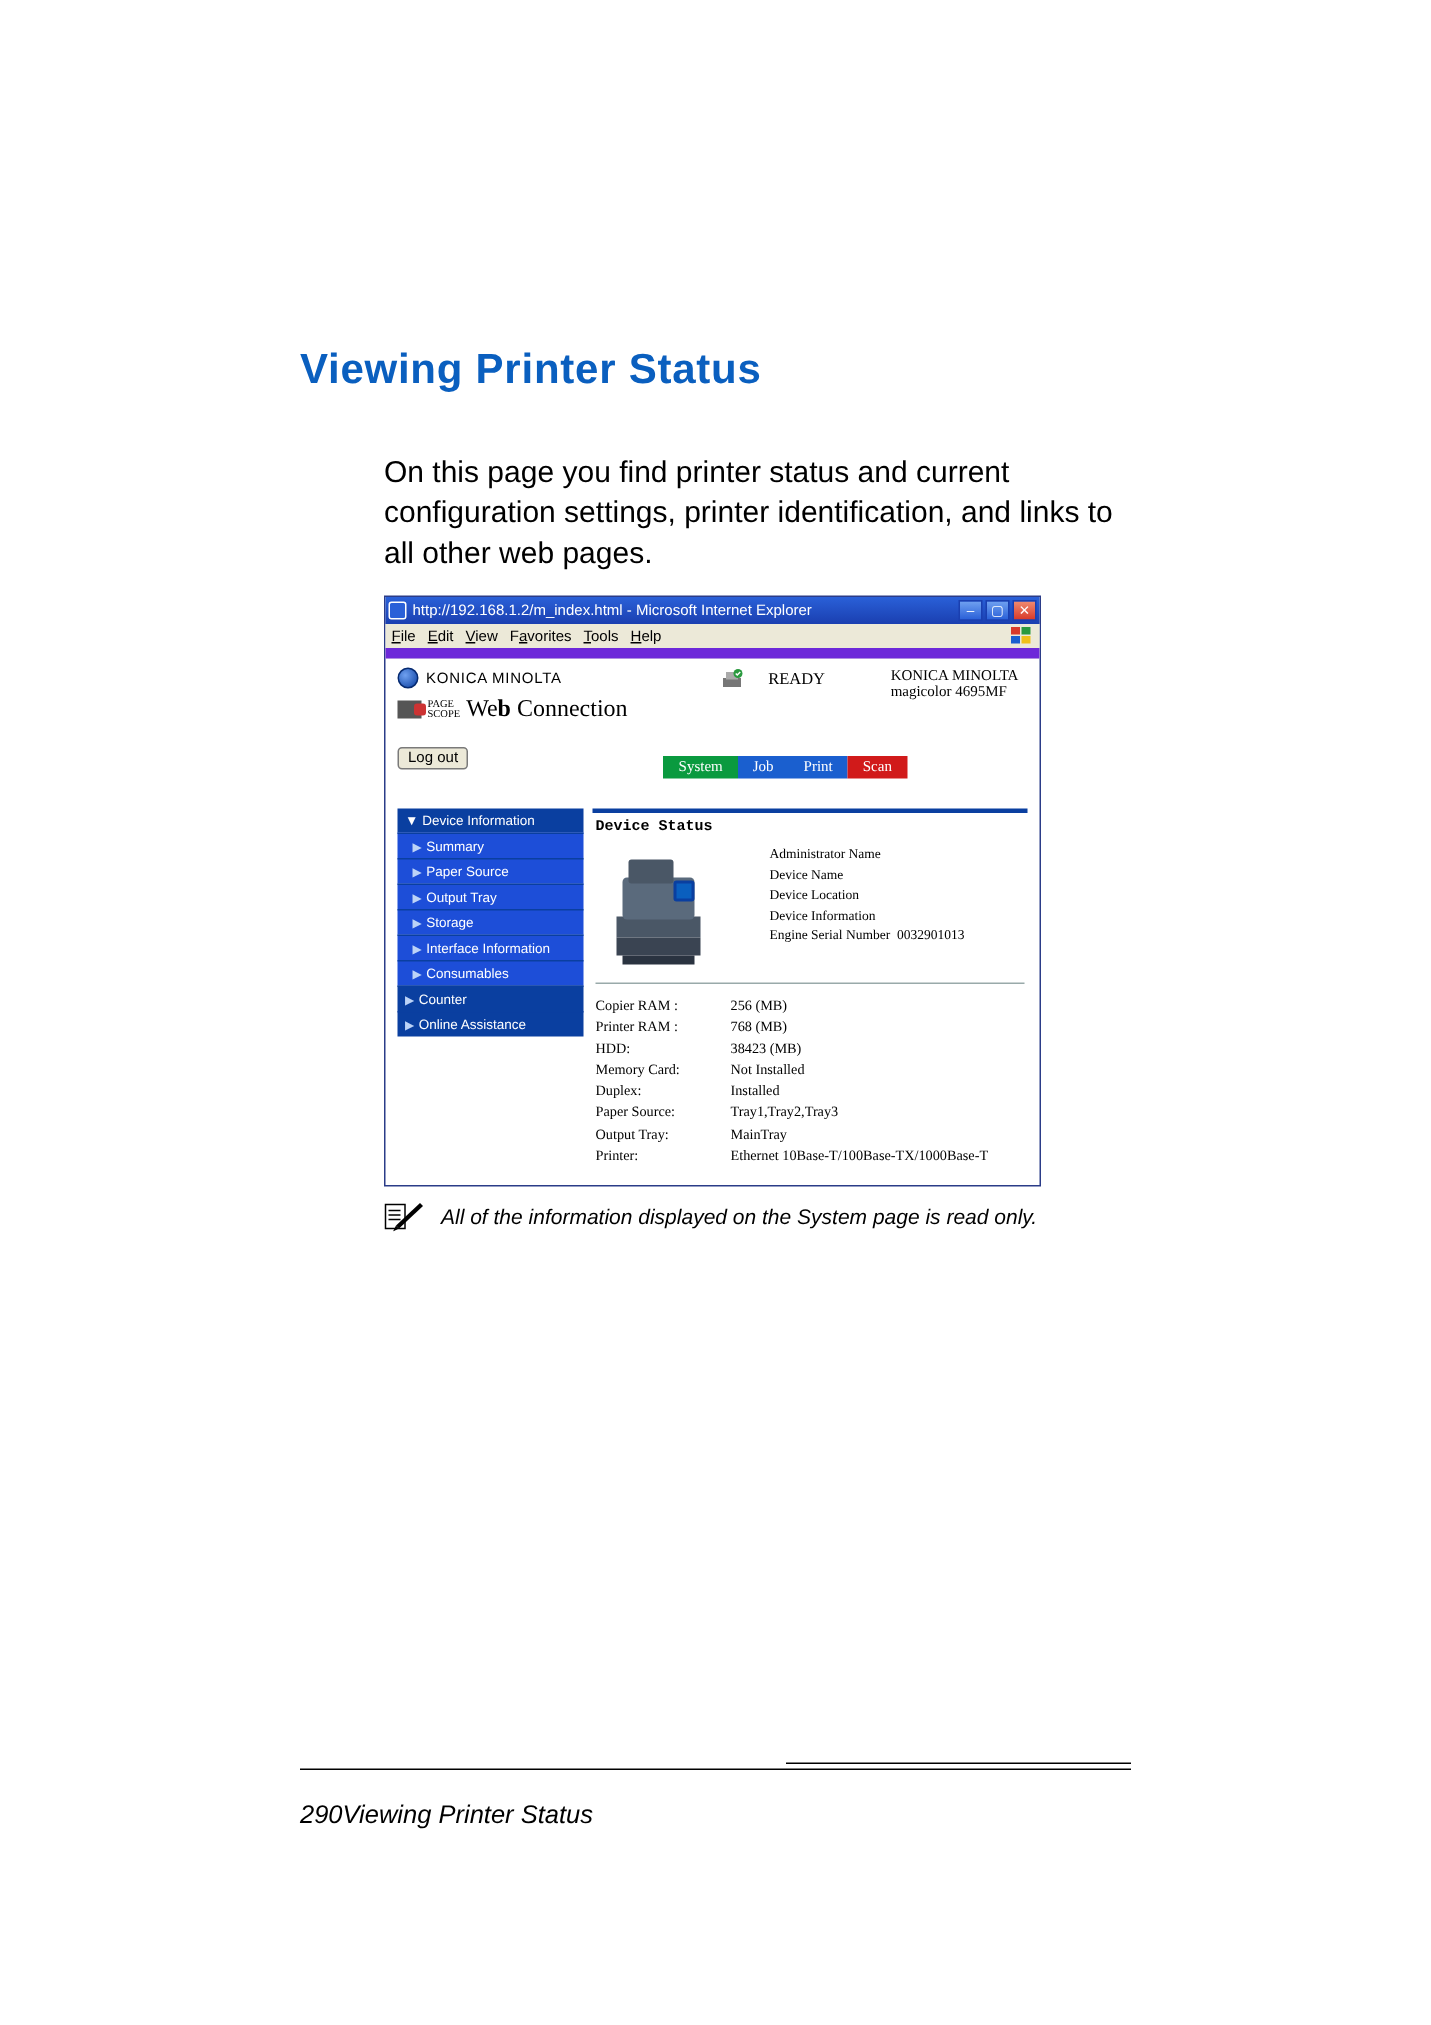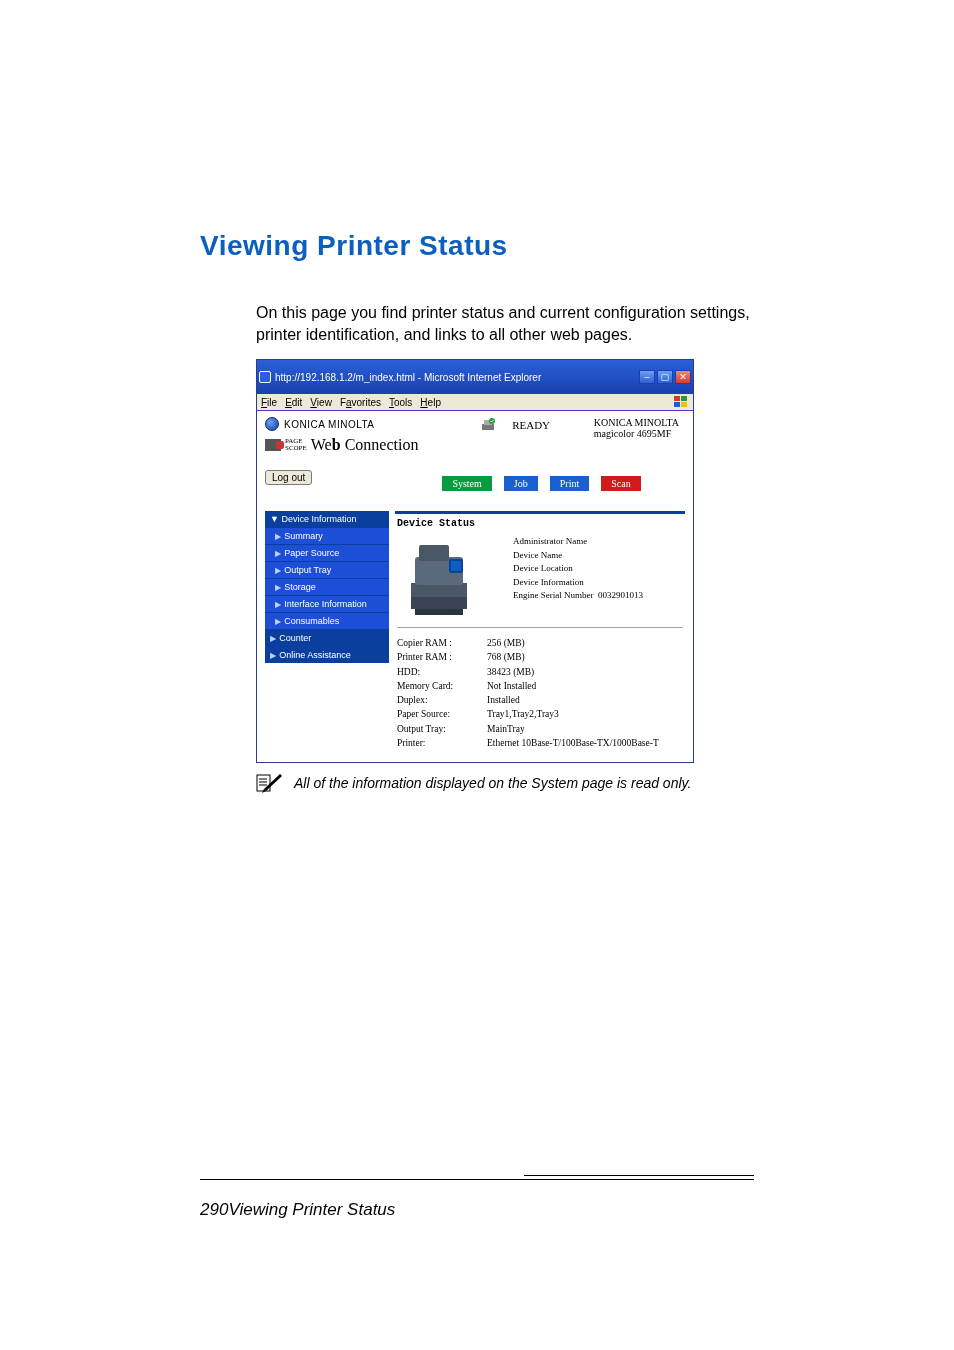--- a/index.html
+++ b/index.html
@@ -1,37 +1,37 @@
 <!DOCTYPE html>
 <html><head>
 <meta charset="utf-8">
 <style>
   html,body{margin:0;padding:0;background:#fff;font-family:Arial,Helvetica,sans-serif;color:#000}
   .page{width:954px;height:1350px;position:relative;margin:0 auto;box-sizing:border-box;padding:230px 200px 0 200px}
   h1.heading{color:#0a5fbf;font-size:28px;font-weight:bold;margin:0 0 40px 0;letter-spacing:0.5px}
   h2.subheading{color:#000;font-size:18px;font-weight:bold;margin:0 0 12px 28px}
-  p.bodytext{font-size:16px;line-height:1.35;margin:0 0 14px 56px}
+  p.bodytext{font-size:20px;line-height:1.35;margin:0 0 14px 56px}
   .note-row{margin:10px 0 0 56px;display:flex;align-items:center;gap:10px}
   .note-row svg{flex:0 0 auto}
   .note-text{font-style:italic;font-size:14px}
   .footer{position:absolute;left:200px;right:200px;bottom:130px}
   .footer .rule-short{border-top:1px solid #000;width:230px;margin-left:auto;margin-bottom:3px}
   .footer .rule-long{border-top:1px solid #000;width:100%}
   .footer .row{display:flex;justify-content:flex-start;font-style:italic;font-size:17px;margin-top:20px}
 
   
   .shot{width:436px;margin:0 0 0 56px;border:1px solid #2b3c88;background:#fff;font-family:Tahoma,Arial,sans-serif;font-size:10px;color:#000}
-  .titlebar{height:34px;background:linear-gradient(to bottom,#2a60d8,#1a3fb0);display:flex;align-items:center;justify-content:space-between;padding:0 2px}
+  .titlebar{height:18px;background:linear-gradient(to bottom,#2a60d8,#1a3fb0);display:flex;align-items:center;justify-content:space-between;padding:0 2px}
   .titlebar .left{display:flex;align-items:center;gap:4px;color:#fff;font-size:10px}
   .titlebar .left .ie-icon{width:12px;height:12px;background:#2a60d8;border:1px solid #fff;border-radius:2px;box-sizing:border-box}
   .titlebar .btns{display:flex;gap:2px}
   .titlebar .btn{width:16px;height:14px;border:1px solid #1a3fb0;box-sizing:border-box;display:flex;align-items:center;justify-content:center;font-size:9px;line-height:1;color:#fff}
   .titlebar .btn.min,.titlebar .btn.max{background:linear-gradient(to bottom,#6fa0f0,#2a60d8)}
   .titlebar .btn.close{background:linear-gradient(to bottom,#f08a6f,#d83a2a)}
-  .menubar{height:16px;background:#ece9d8;border-bottom:1px solid #6d28d9;display:flex;align-items:center;justify-content:space-between;padding:0 4px}
+  .menubar{height:16px;background:#ece9d8;border-bottom:7px solid #6d28d9;display:flex;align-items:center;justify-content:space-between;padding:0 4px}
   .menubar .menus{display:flex;gap:8px;font-size:10px;color:#000}
   .menubar .menus span u{text-decoration:underline}
   .winflag{width:16px;height:14px}
 
   .content{padding:6px 8px 8px 8px}
   .header-row{display:flex;align-items:flex-start;justify-content:space-between}
   .brand{display:flex;flex-direction:column;gap:5px}
   .brand-line1{display:flex;align-items:center;gap:5px}
   .globe{width:14px;height:14px;border-radius:50%;background:radial-gradient(circle at 35% 35%,#6fa0f0,#0a3fa0);border:1px solid #062a70;box-sizing:border-box}
   .km{font-size:10px;letter-spacing:0.5px}
@@ -41,21 +41,21 @@
   .pagescope{font-size:7px;line-height:1}
   .webconn{font-size:16px}
   .ready-block{display:flex;align-items:center;gap:16px;margin-left:18px}
   .ready-icon{width:16px;height:16px}
   .ready-text{font-family:'Times New Roman',serif;font-size:11px}
   .model-block{font-family:'Times New Roman',serif;font-size:10px;text-align:left;margin-right:6px}
 
   .logout-row{margin:16px 0 6px 0}
   .logout-btn{font-size:10px;padding:1px 6px;border:1px solid #7a7a7a;background:#ece9d8;border-radius:3px}
 
-  .tabbar{display:flex;gap:12px;margin:-18px 0 0 130px}
+  .tabbar{display:flex;gap:0;margin:-18px 0 0 130px}
   .tab{padding:2px 10px;font-size:10px;color:#fff;font-family:'Times New Roman',serif}
   .tab.green{background:#0a9a3f}
   .tab.blue{background:#1a5fcf}
   .tab.red{background:#d11a1a}
 
   .main-row{display:flex;gap:6px;margin-top:20px}
   .sidebar{width:124px}
   .sidebar .head{background:#0a3fa0;color:#fff;font-size:9px;padding:3px 5px}
   .sidebar .item{background:#1d4ed8;color:#fff;font-size:9px;padding:3px 5px 3px 10px;border-top:1px solid #0a3fa0}
   .sidebar .item .arrow{color:#bcd3f7;margin-right:3px;font-size:8px}

